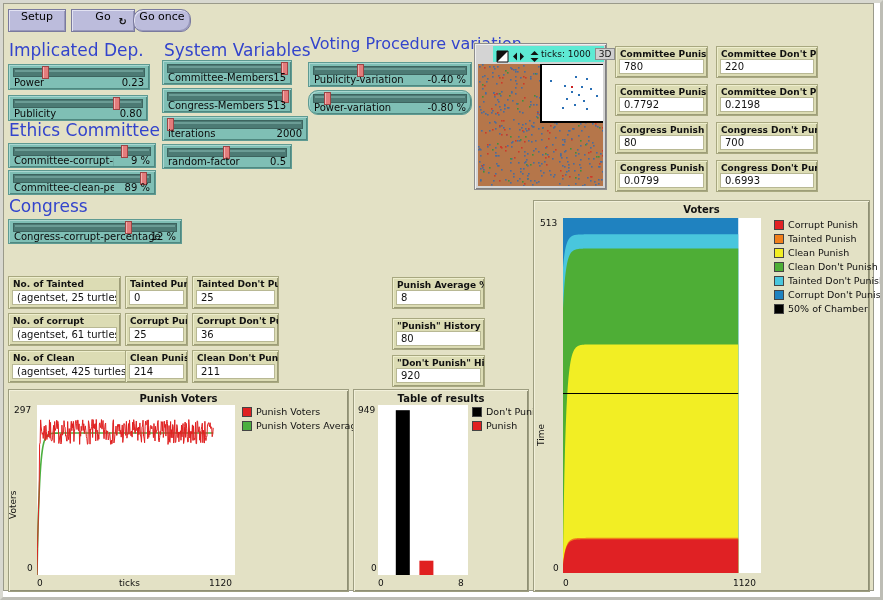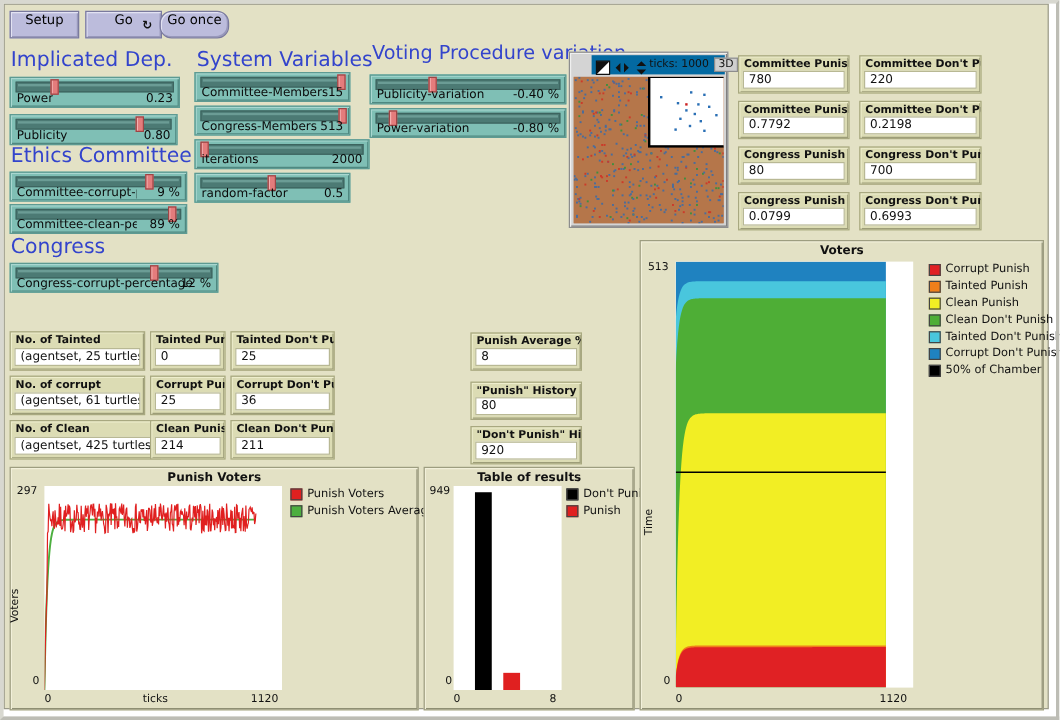--- a/index.html
+++ b/index.html
@@ -162,21 +162,21 @@
     position: absolute;
     background: #d4d4d4;
     border: 1px solid #8d8d8d;
     box-sizing: border-box;
     box-shadow: inset 1px 1px 0 #efefef, inset -1px -1px 0 #808080;
   }
   .world-toolbar {
     position: absolute;
     left: 2px; top: 2px; right: 2px;
     height: 16px;
-    background: #0369a1;
+    background: #5eead4;
     display: flex;
     align-items: center;
     margin-left: 16px;
   }
   .wt-icon {
     width: 13px; height: 13px;
     margin-left: 3px;
     position: relative;
   }
   .wt-ticks {
@@ -358,21 +358,21 @@
   </div>
 
   <div class="nl-slider" style="left:308px; top:62px; width:164px; height:25px;">
     <div class="track">
         <div class="track-hl"></div>
       </div>
     <div class="thumb" style="left:48px;"></div>
     <div class="s-label">Publicity-variation</div>
     <div class="s-value">-0.40 %</div>
   </div>
-  <div class="nl-slider" style="left:308px; top:90px; width:164px; height:25px;">
+  <div class="nl-slider" style="left:308px; top:90px; width:164px; height:25px;border-radius:10px;">
     <div class="track">
         <div class="track-hl"></div>
       </div>
     <div class="thumb" style="left:15px;"></div>
     <div class="s-label">Power-variation</div>
     <div class="s-value">-0.80 %</div>
   </div>
 
   <div class="nl-slider" style="left:8px; top:219px; width:174px; height:25px;">
     <div class="track">

